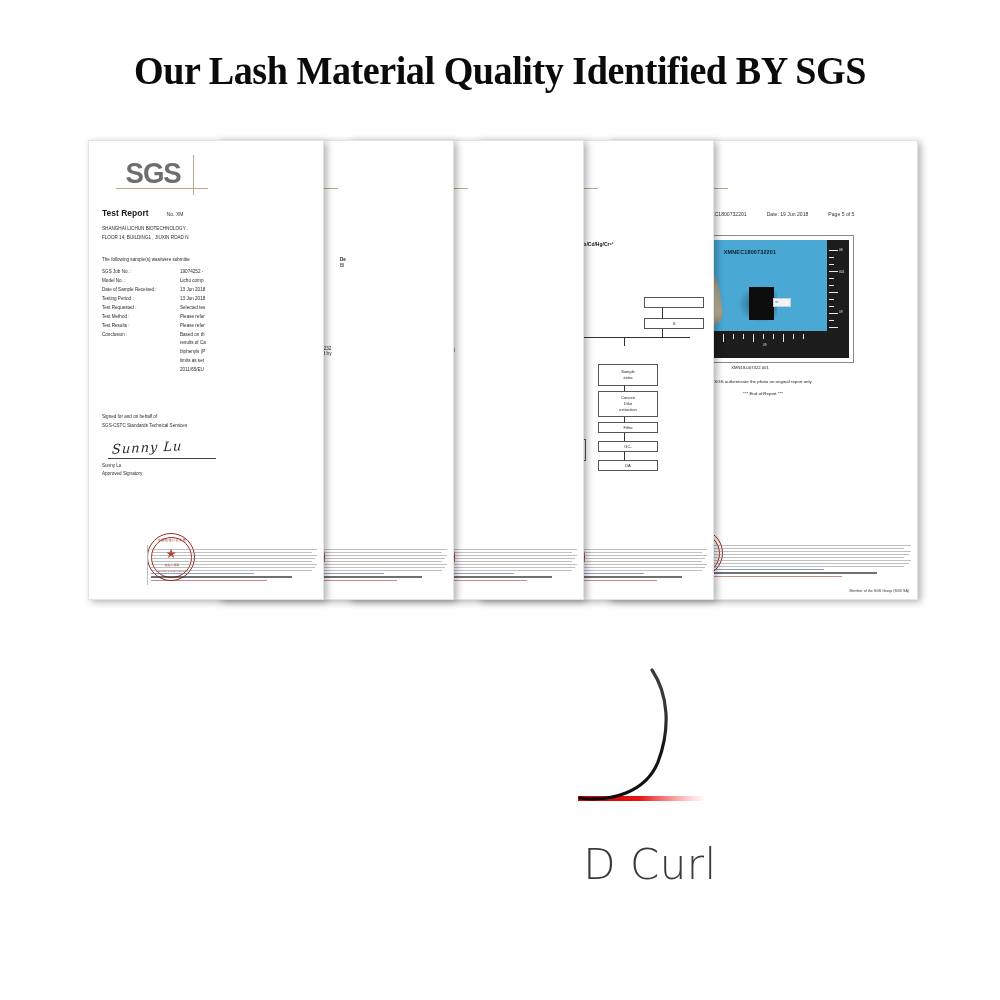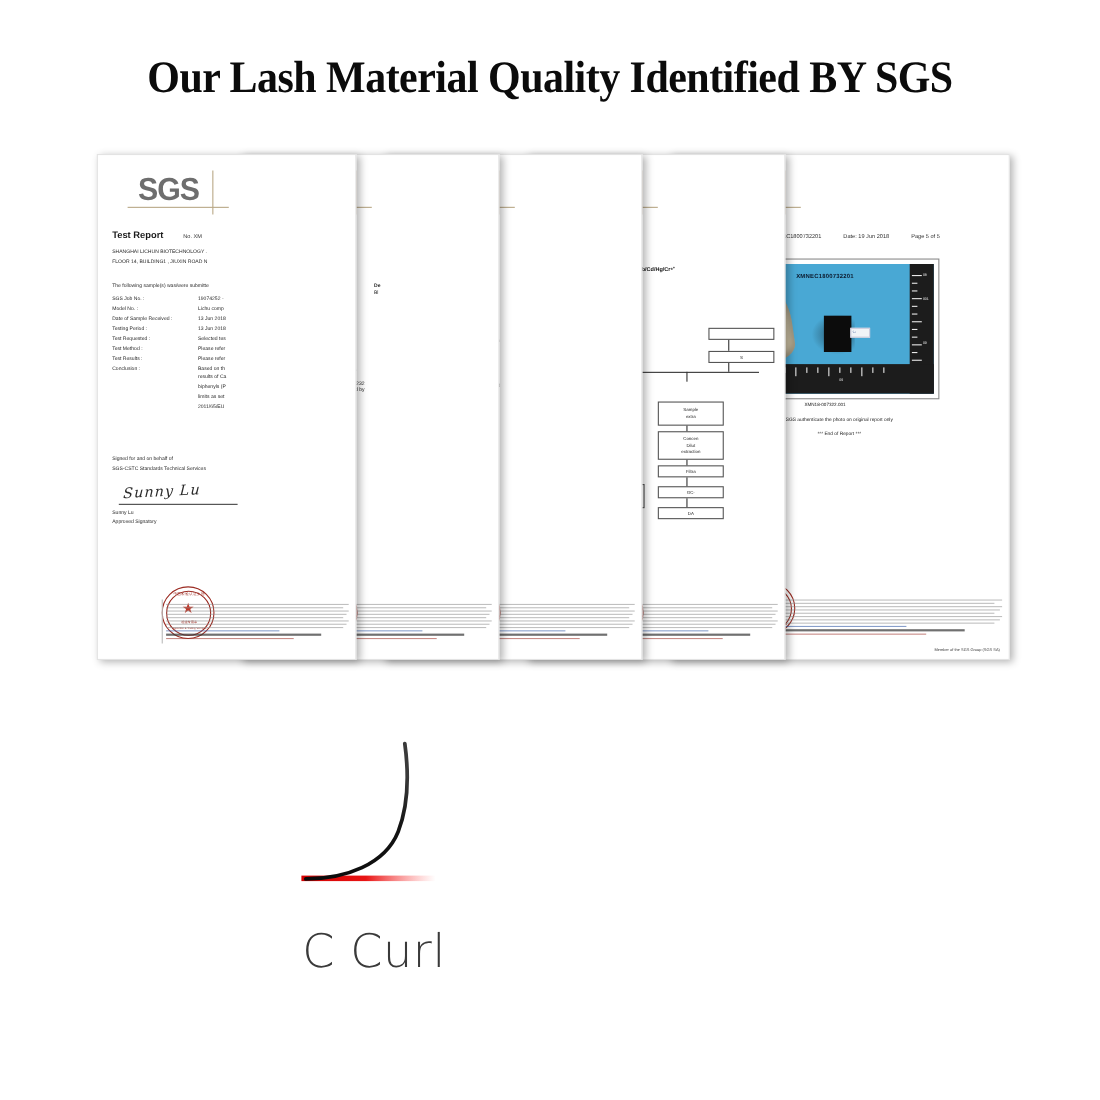--- a/index.html
+++ b/index.html
@@ -715,36 +715,36 @@
             <div class="ln red"></div>
         </div>
         <div class="memberline">Member of the SGS Group (SGS SA)</div>
       </div>
     </div>
 
   </div>
 
   <div class="curls">
 
-    <div class="curl-unit" style="left:190px;">
+
+    <div class="curl-unit" style="left:500px;">
       <svg class="curl-svg" width="300" height="210" viewBox="0 0 300 210">
         <defs>
-          <linearGradient id="redgradC" x1="0" y1="0" x2="1" y2="0">
+          <linearGradient id="redgradD" x1="0" y1="0" x2="1" y2="0">
             <stop offset="0%" stop-color="#d20000" stop-opacity="1"></stop>
             <stop offset="48%" stop-color="#e81414" stop-opacity="1"></stop>
             <stop offset="100%" stop-color="#ff5a5a" stop-opacity="0"></stop>
           </linearGradient>
-          <linearGradient id="lashgradC" x1="0" y1="1" x2="0.6" y2="0">
+          <linearGradient id="lashgradD" x1="0" y1="1" x2="0.6" y2="0">
             <stop offset="0%" stop-color="#0a0a0a"></stop>
             <stop offset="70%" stop-color="#141414"></stop>
             <stop offset="100%" stop-color="#3a3a3a"></stop>
           </linearGradient>
         </defs>
-        <rect x="84" y="146" width="122" height="5" fill="url(#redgradC)"></rect>
-        <path d="M 88 149 C 124 149 160 136 172 106 C 182 80 181 48 178 26" stroke="url(#lashgradC)" stroke-width="3.4" fill="none" stroke-linecap="round"></path>
+        <rect x="78" y="146" width="128" height="5" fill="url(#redgradD)"></rect>
+        <path d="M 80 148 C 112 152 146 142 158 112 C 171 78 168 44 152 20" stroke="url(#lashgradD)" stroke-width="3.2" fill="none" stroke-linecap="round"></path>
       </svg>
-      <div class="curl-label">C Curl</div>
+      <div class="curl-label">D Curl</div>
     </div>
 
-
   </div>
 
 </div>
 
 </body></html>

